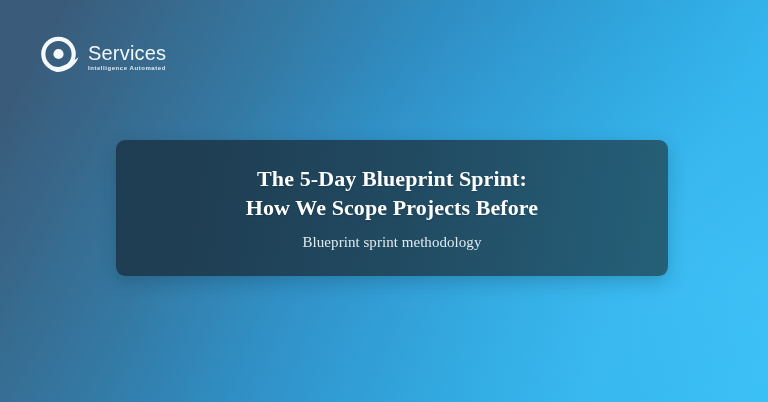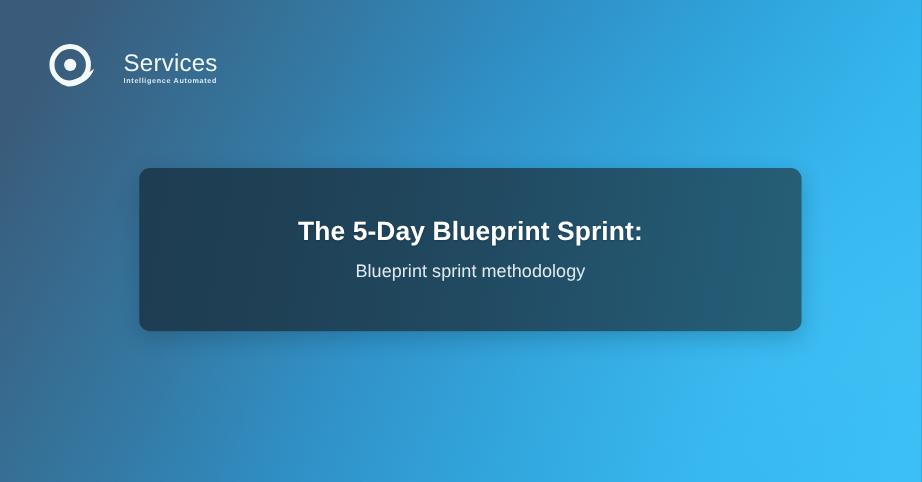--- a/index.html
+++ b/index.html
@@ -43,21 +43,21 @@
     pointer-events: none;
   }
 
   
   .logo {
     position: absolute;
     left: 38px;
     top: 34px;
     display: flex;
     align-items: center;
-    gap: 17px;
+    gap: 2px;
     z-index: 3;
   }
   .logo-mark {
     width: 48px;
     height: 44px;
     display: block;
     flex: 0 0 auto;
   }
   .logo-text {
     display: flex;
@@ -92,20 +92,21 @@
     border-radius: 9px;
     background: linear-gradient(100deg, #1e3d52 0%, #204characters 0%, #1f3f54 18%, #214a61 52%, #245a73 86%, #256077 100%);
     background: linear-gradient(100deg, #1e3d52 0%, #1f3f54 18%, #214a61 52%, #245a73 86%, #256077 100%);
     box-shadow: 0 6px 18px rgba(10,35,55,0.22);
     display: flex;
     flex-direction: column;
     align-items: center;
     justify-content: center;
     padding: 8px 24px 12px;
     z-index: 2;
+    font-family: Liberation Serif, serif;
   }
   .headline {
     margin: 0;
     text-align: center;
     color: #ffffff;
     font-size: 22px;
     font-weight: 700;
     line-height: 29px;
     letter-spacing: 0.1px;
     text-shadow: 0 1px 2px rgba(0,0,0,0.20);
@@ -134,17 +135,18 @@
     </svg>
     <div class="logo-text">
       <span class="logo-word">Services</span>
       <span class="logo-tag">Intelligence Automated</span>
     </div>
   </div>
 
   <div class="title-card">
     <h1 class="headline">
       <span class="ln">The 5-Day Blueprint Sprint:</span>
+      <span class="ln">How We Scope Projects Before</span>
     </h1>
     <p class="subtitle">Blueprint sprint methodology</p>
   </div>
 
 </div>
 
 </body></html>

